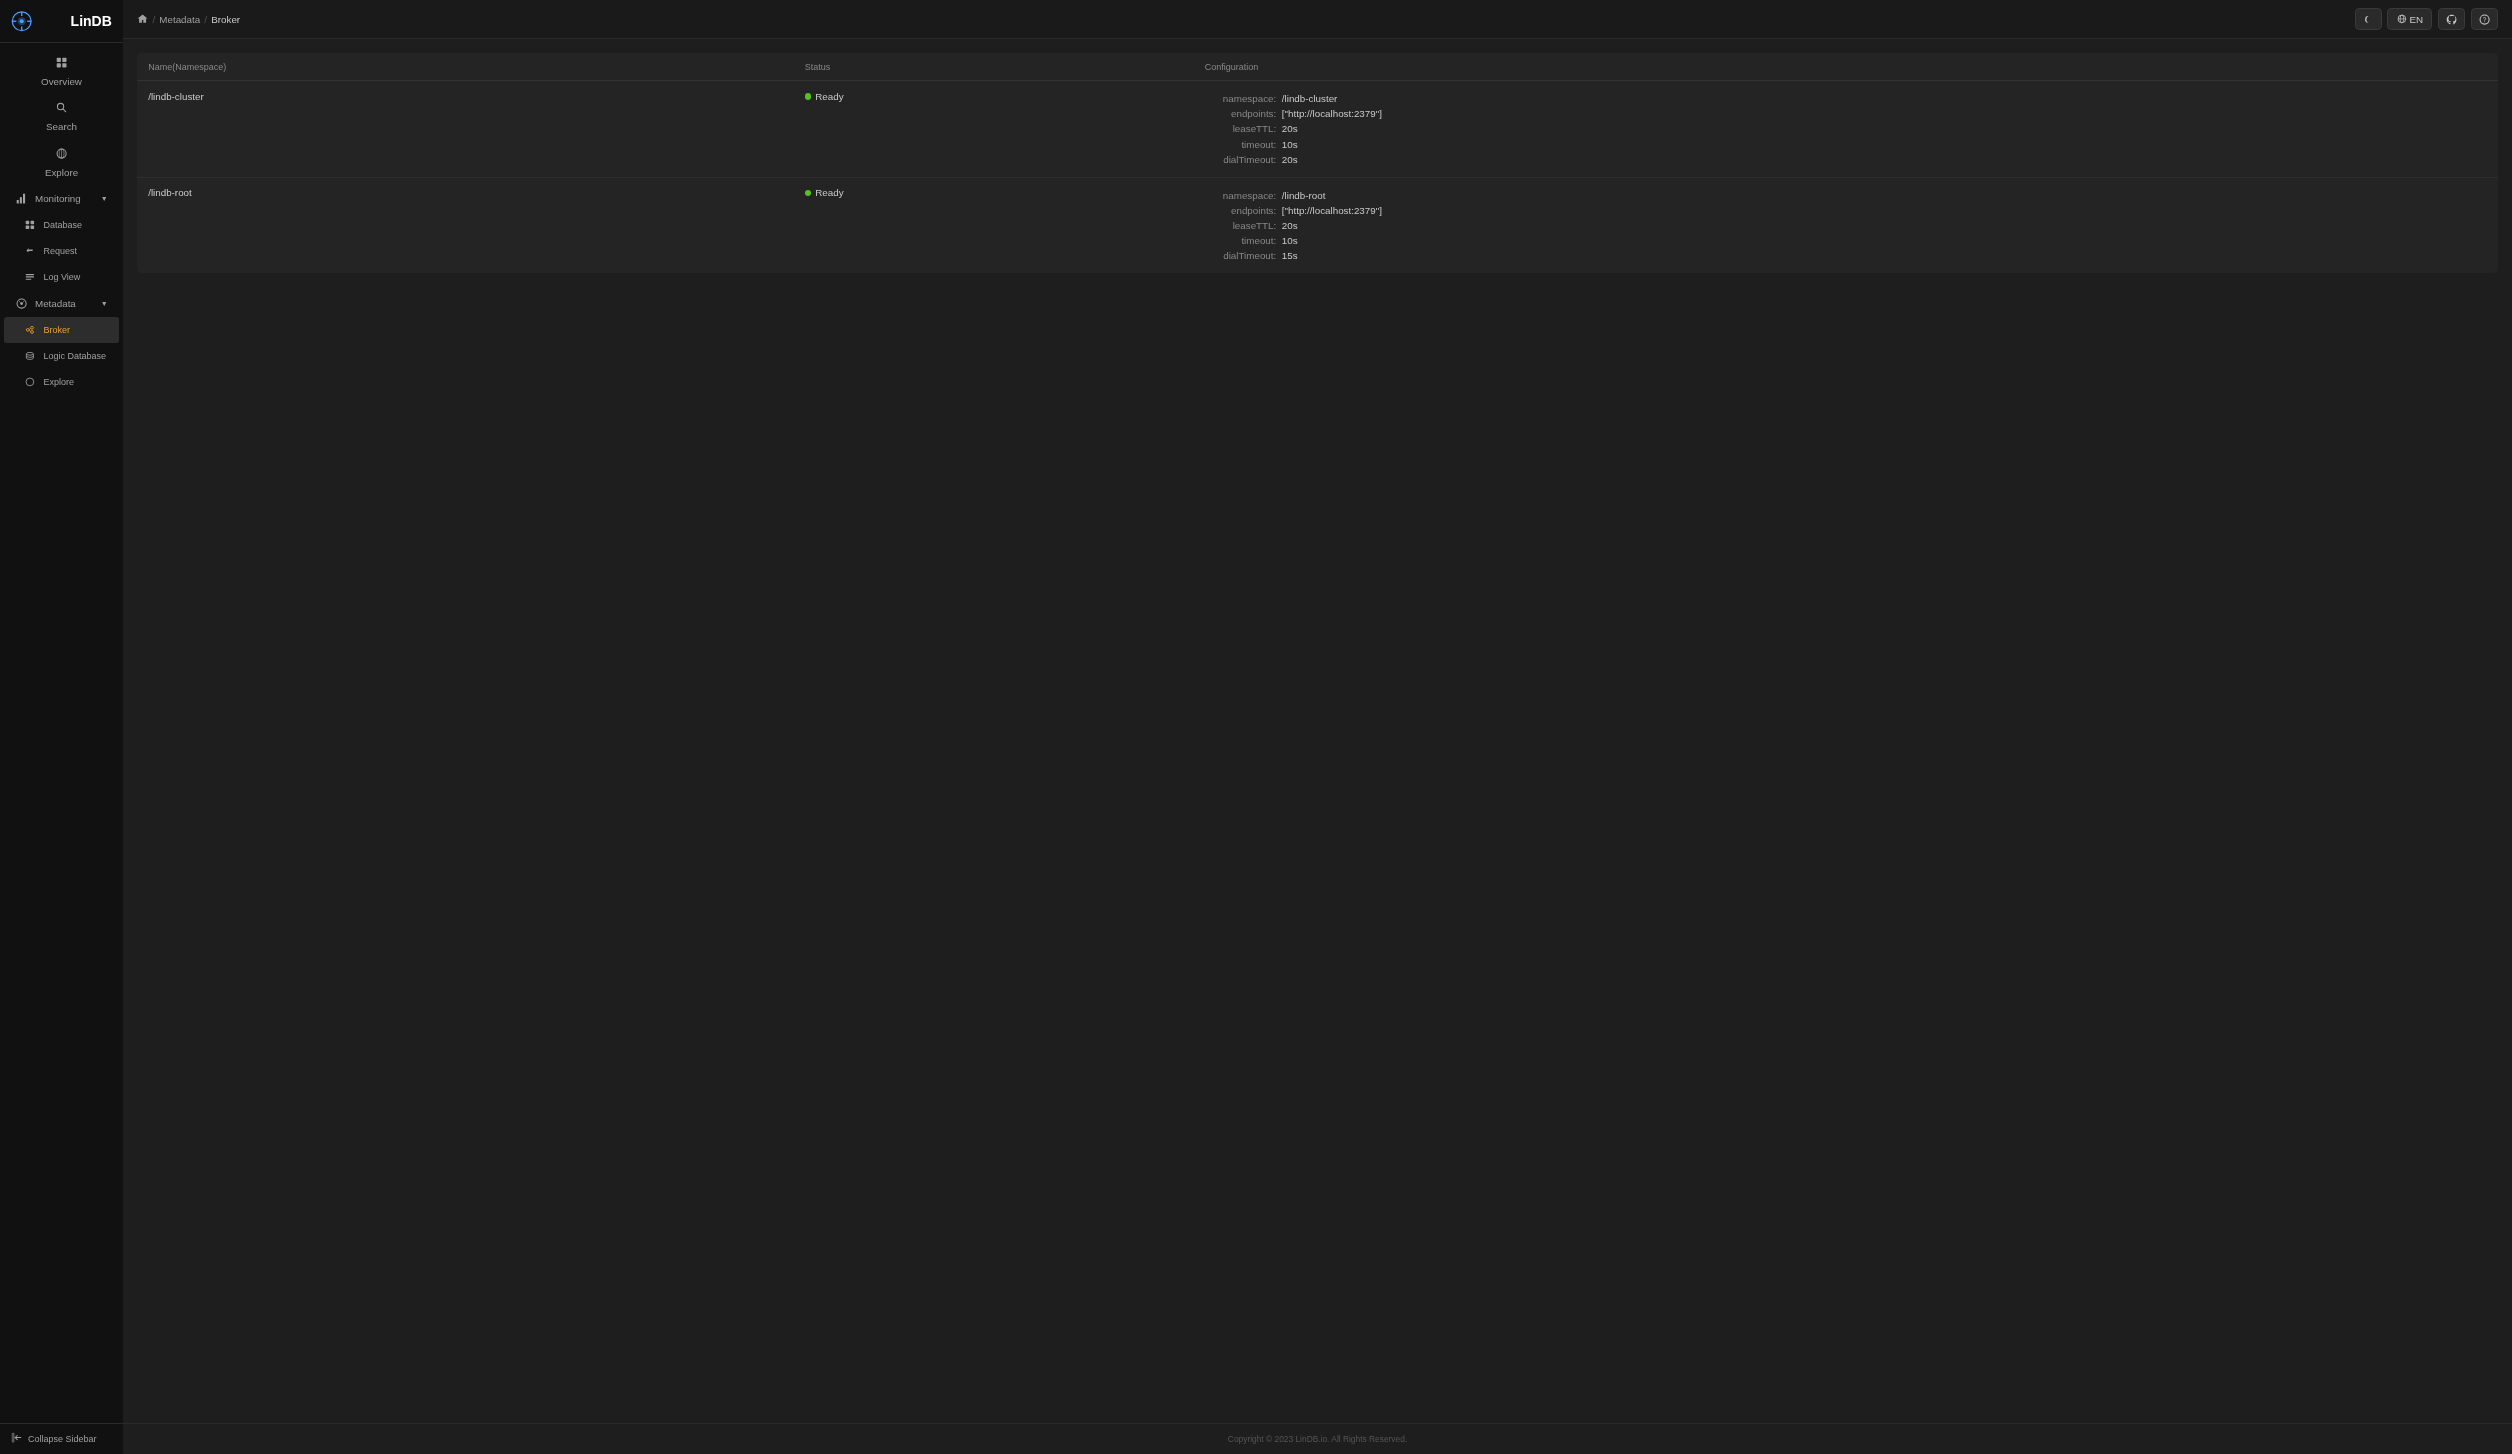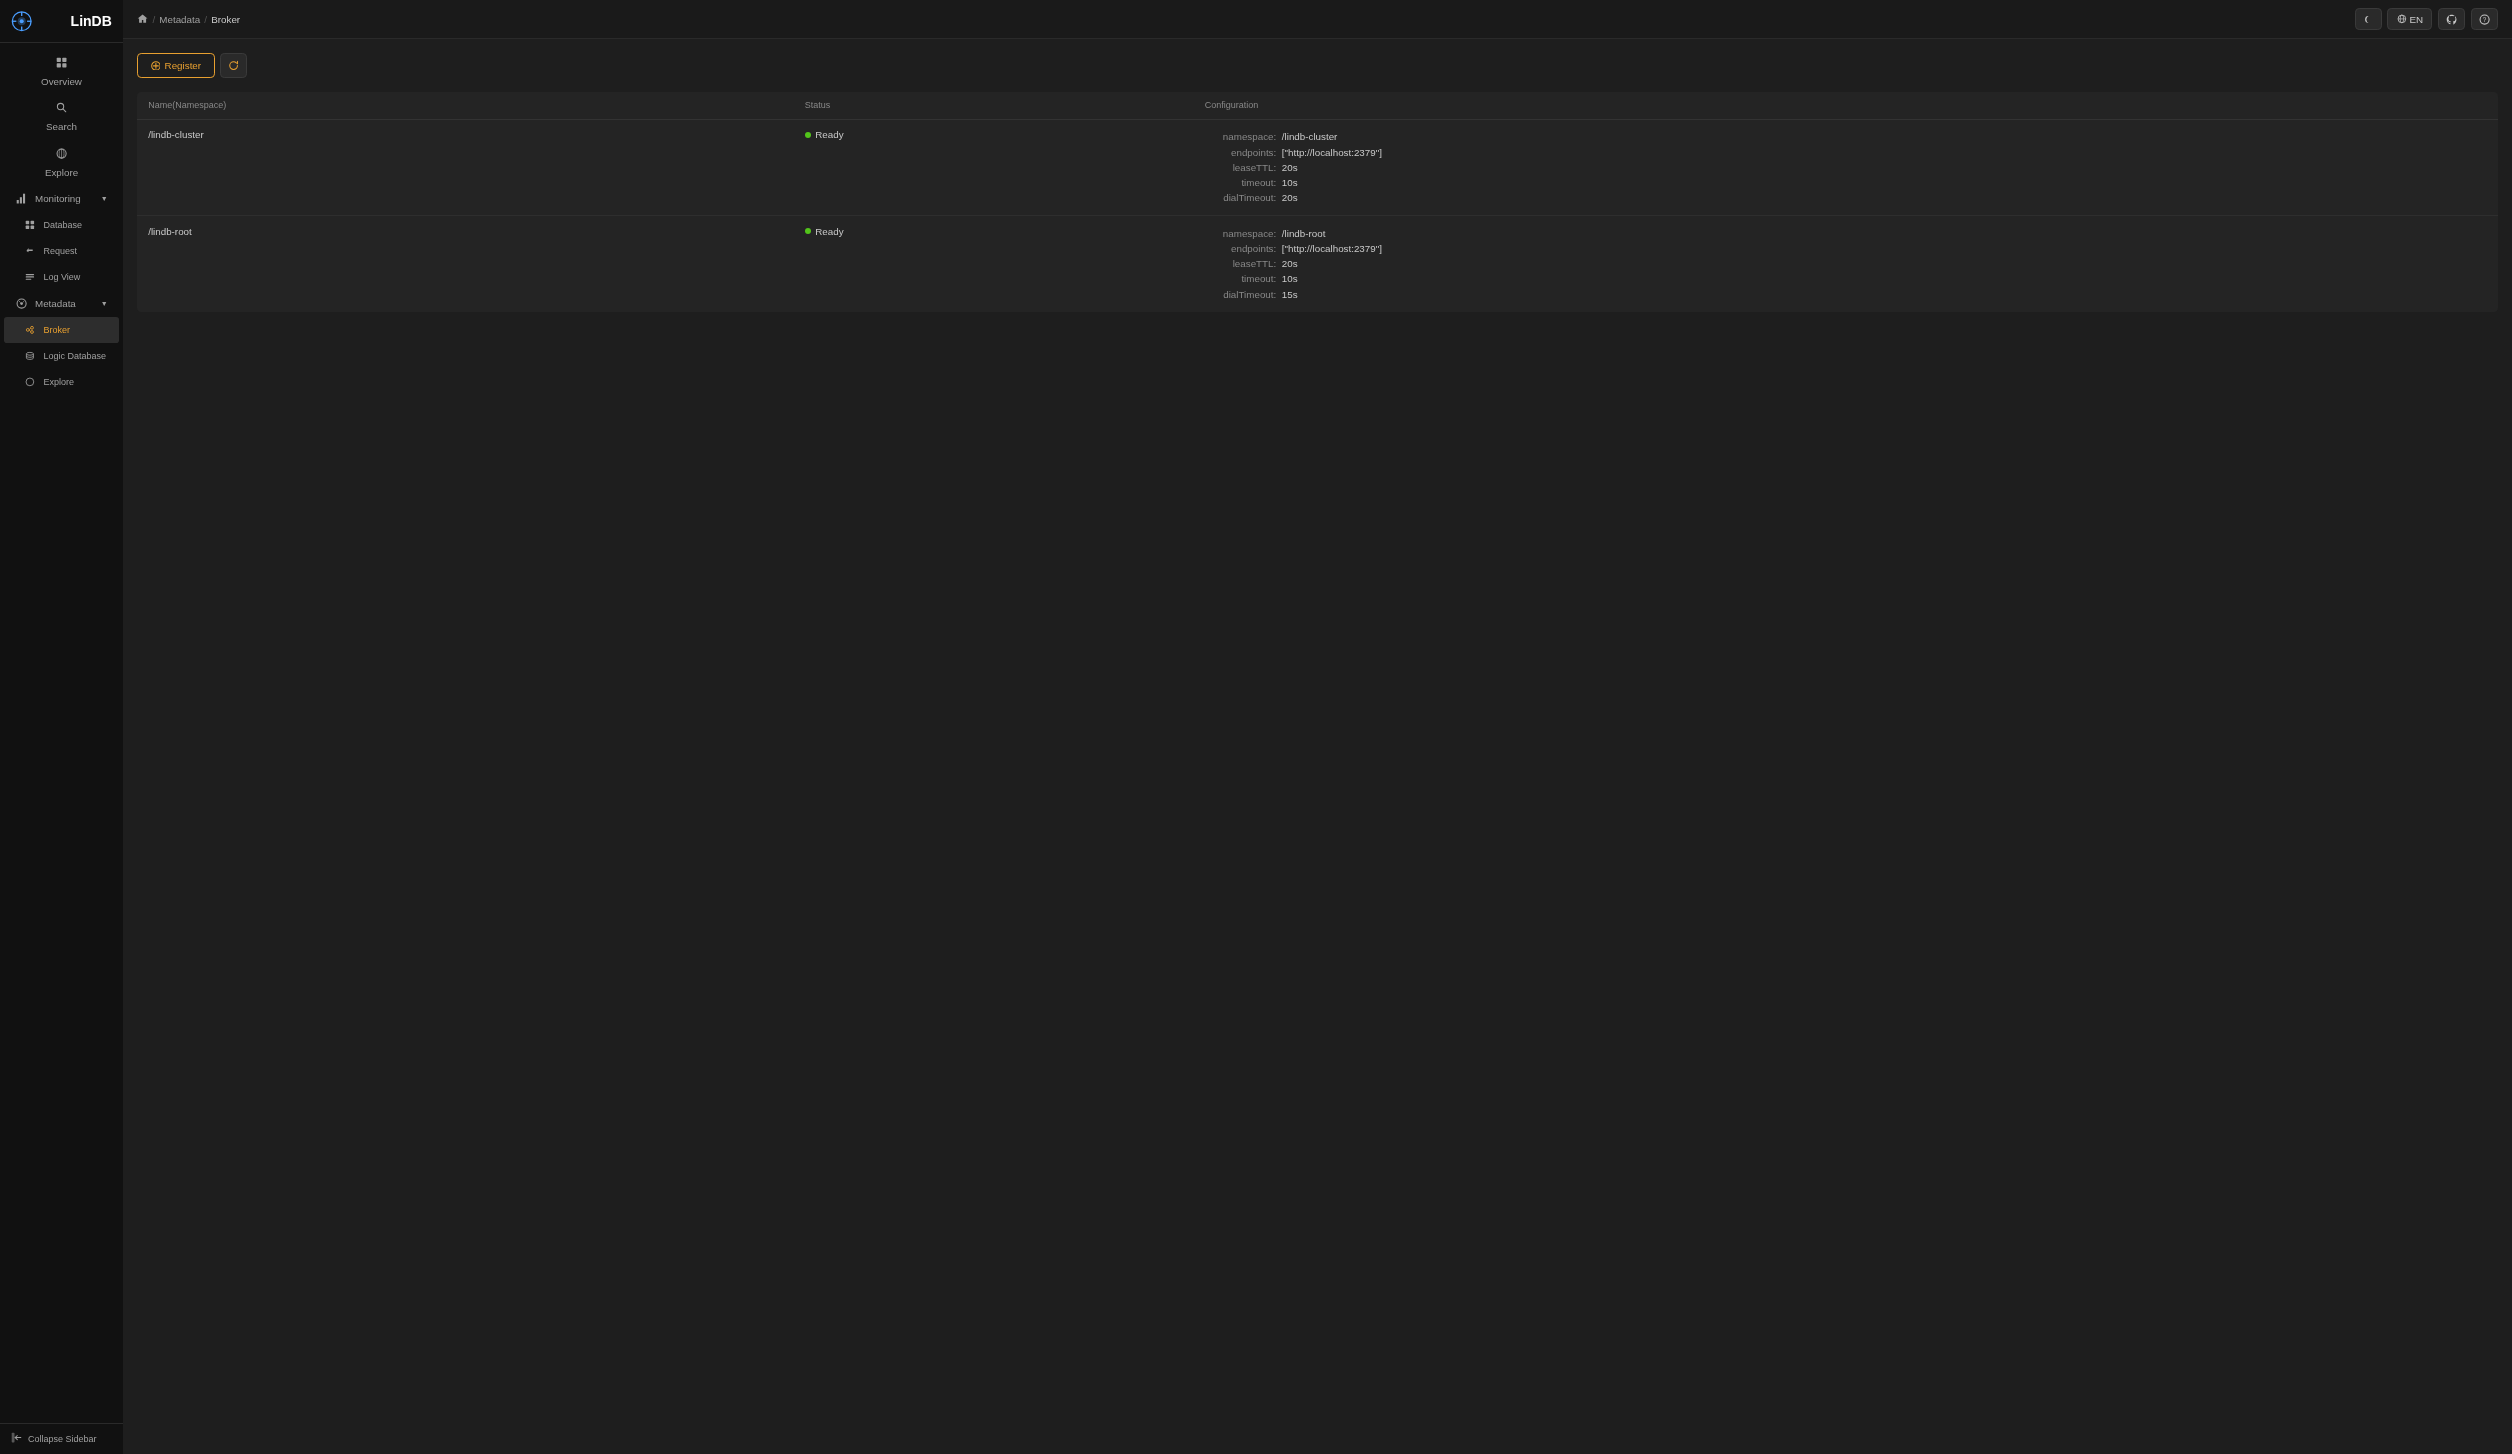--- a/index.html
+++ b/index.html
@@ -509,35 +509,20 @@
         <svg width="11.2" height="11.2" viewBox="0 0 16 16" style="font-size:14px">
             <circle cx="8" cy="8" r="6.5" stroke="currentColor" stroke-width="1.5" fill="none"></circle>
             <text x="5.5" y="12" font-size="9" fill="currentColor">?</text>
           </svg>
       </button>
     </div>
   </header>
 
   <div class="content">
 
-    <div class="toolbar">
-      <button class="register-btn">
-        <svg width="9.8" height="9.8" viewBox="0 0 14 14">
-            <circle cx="7" cy="7" r="6" stroke="currentColor" stroke-width="1.5" fill="none"></circle>
-            <line x1="7" y1="3.5" x2="7" y2="10.5" stroke="currentColor" stroke-width="1.5" stroke-linecap="round"></line>
-            <line x1="3.5" y1="7" x2="10.5" y2="7" stroke="currentColor" stroke-width="1.5" stroke-linecap="round"></line>
-          </svg>
-        <span>Register</span>
-      </button>
-      <button class="refresh-btn">
-        <svg width="11.2" height="11.2" viewBox="0 0 16 16">
-            <path d="M13.5 8A5.5 5.5 0 1 1 8 2.5c1.5 0 2.9.6 3.9 1.6L13.5 5V2" stroke="currentColor" stroke-width="1.5" fill="none" stroke-linecap="round"></path>
-          </svg>
-      </button>
-    </div>
 
     <table class="broker-table">
       <thead>
         <tr>
           <th>Name(Namespace)</th>
           <th>Status</th>
           <th>Configuration</th>
         </tr>
       </thead>
       <tbody id="broker-table-body">
@@ -601,14 +586,17 @@
         <div class="config-row">
                 <span class="config-key">dialTimeout:</span>
                 <span class="config-val">15s</span>
               </div>
       </td>
     </tr>
         </tbody>
     </table>
   </div>
 
+  <footer class="footer">
+    <span>Copyright © 2023 LinDB.io. All Rights Reserved.</span>
+  </footer>
 </div>
 
 
 </body></html>

